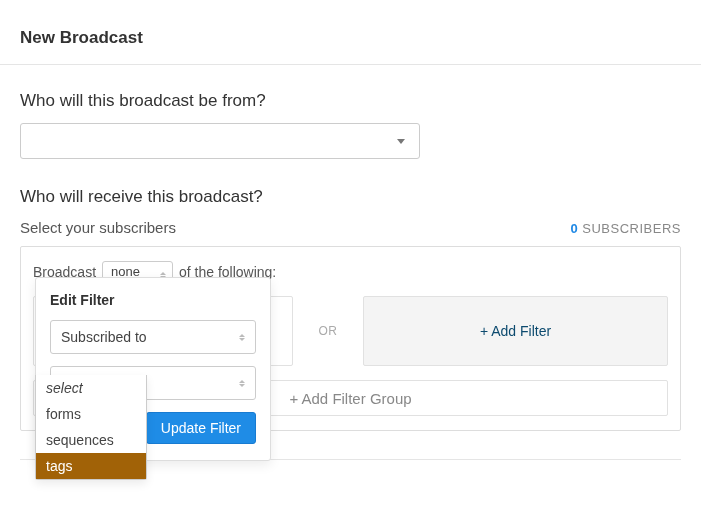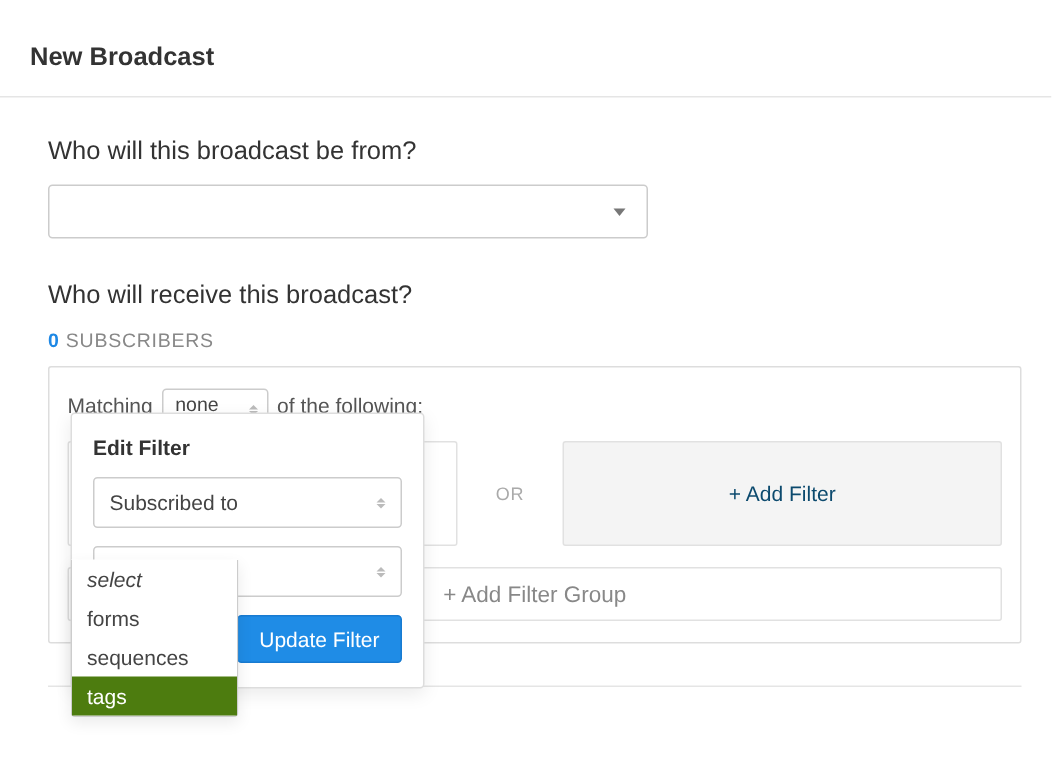--- a/index.html
+++ b/index.html
@@ -12,21 +12,21 @@
     height: 507px;
     overflow: hidden;
   }
   .page-title {
     font-size: 17px;
     font-weight: 700;
     color: #333;
     padding: 28px 20px 16px 20px;
     border-bottom: 1px solid #e5e5e5;
   }
-  .content { padding: 26px 20px 0 32px; }
+  .content { padding: 26px 20px 0 20px; }
   .section-heading {
     font-size: 17px;
     font-weight: 400;
     color: #333;
     margin-bottom: 12px;
   }
   .from-select {
     width: 400px;
     height: 36px;
     border: 1px solid #ccc;
@@ -198,21 +198,21 @@
     z-index: 10;
     font-size: 14px;
   }
   .dropdown .opt {
     padding: 5px 10px;
     color: #444;
     cursor: pointer;
   }
   .dropdown .opt.placeholder { font-style: italic; }
   .dropdown .opt.selected {
-    background: #4d7c0f;
+    background: #a16207;
     color: #fff;
   }
   .hr-bottom {
     border: none;
     border-top: 1px solid #e5e5e5;
     margin-top: 28px;
   }
 </style>
 </head>
 <body>
@@ -222,30 +222,31 @@
 <div class="content">
 
   <div class="section-heading">Who will this broadcast be from?</div>
   <div class="from-select">
     <span class="caret-down"></span>
   </div>
 
   <div class="section-heading">Who will receive this broadcast?</div>
 
   <div class="subscribers-row">
+    <div class="sub-label">Select your subscribers</div>
     <div class="sub-count">
       <span class="num">0</span>
       <span>SUBSCRIBERS</span>
     </div>
   </div>
 
   <div class="filters-box">
 
     <div class="matching-row">
-      <span>Matching</span>
+      <span>Broadcast</span>
       <span class="mini-select">
         <span>none</span>
         <span class="sort-caret">
           <span class="up"></span>
             <span class="down"></span>
         </span>
       </span>
       <span>of the following:</span>
     </div>
 

